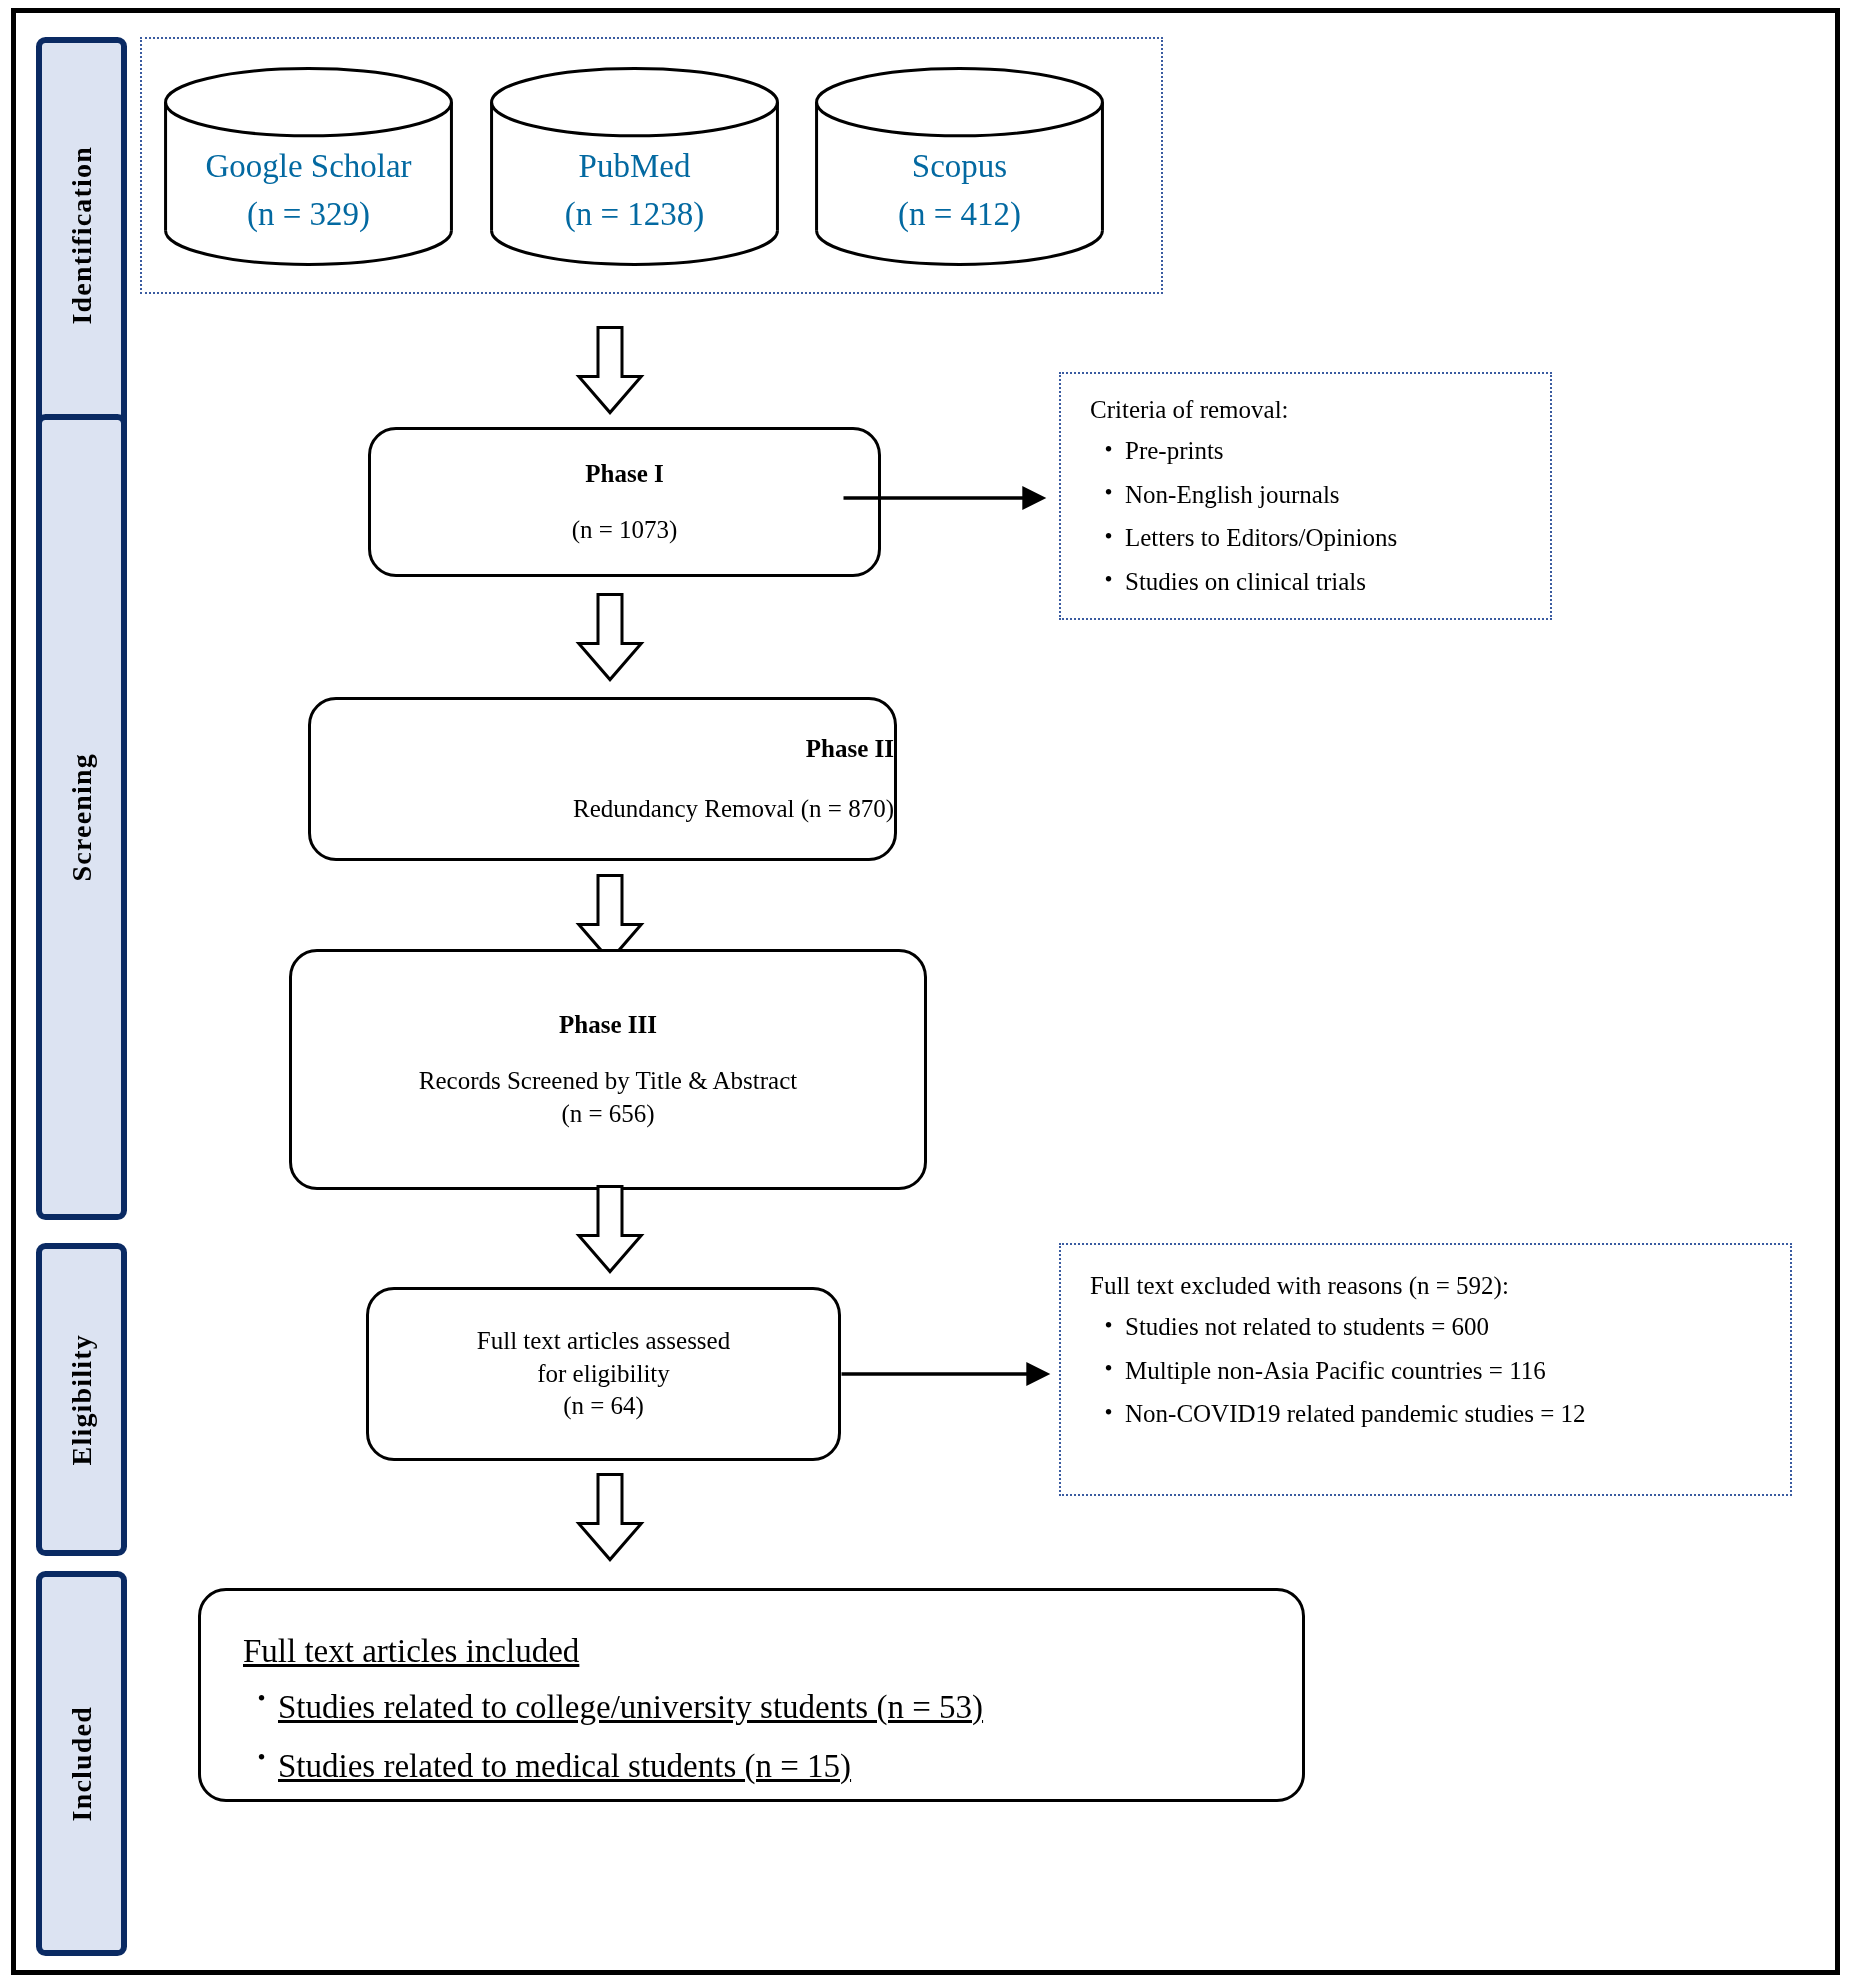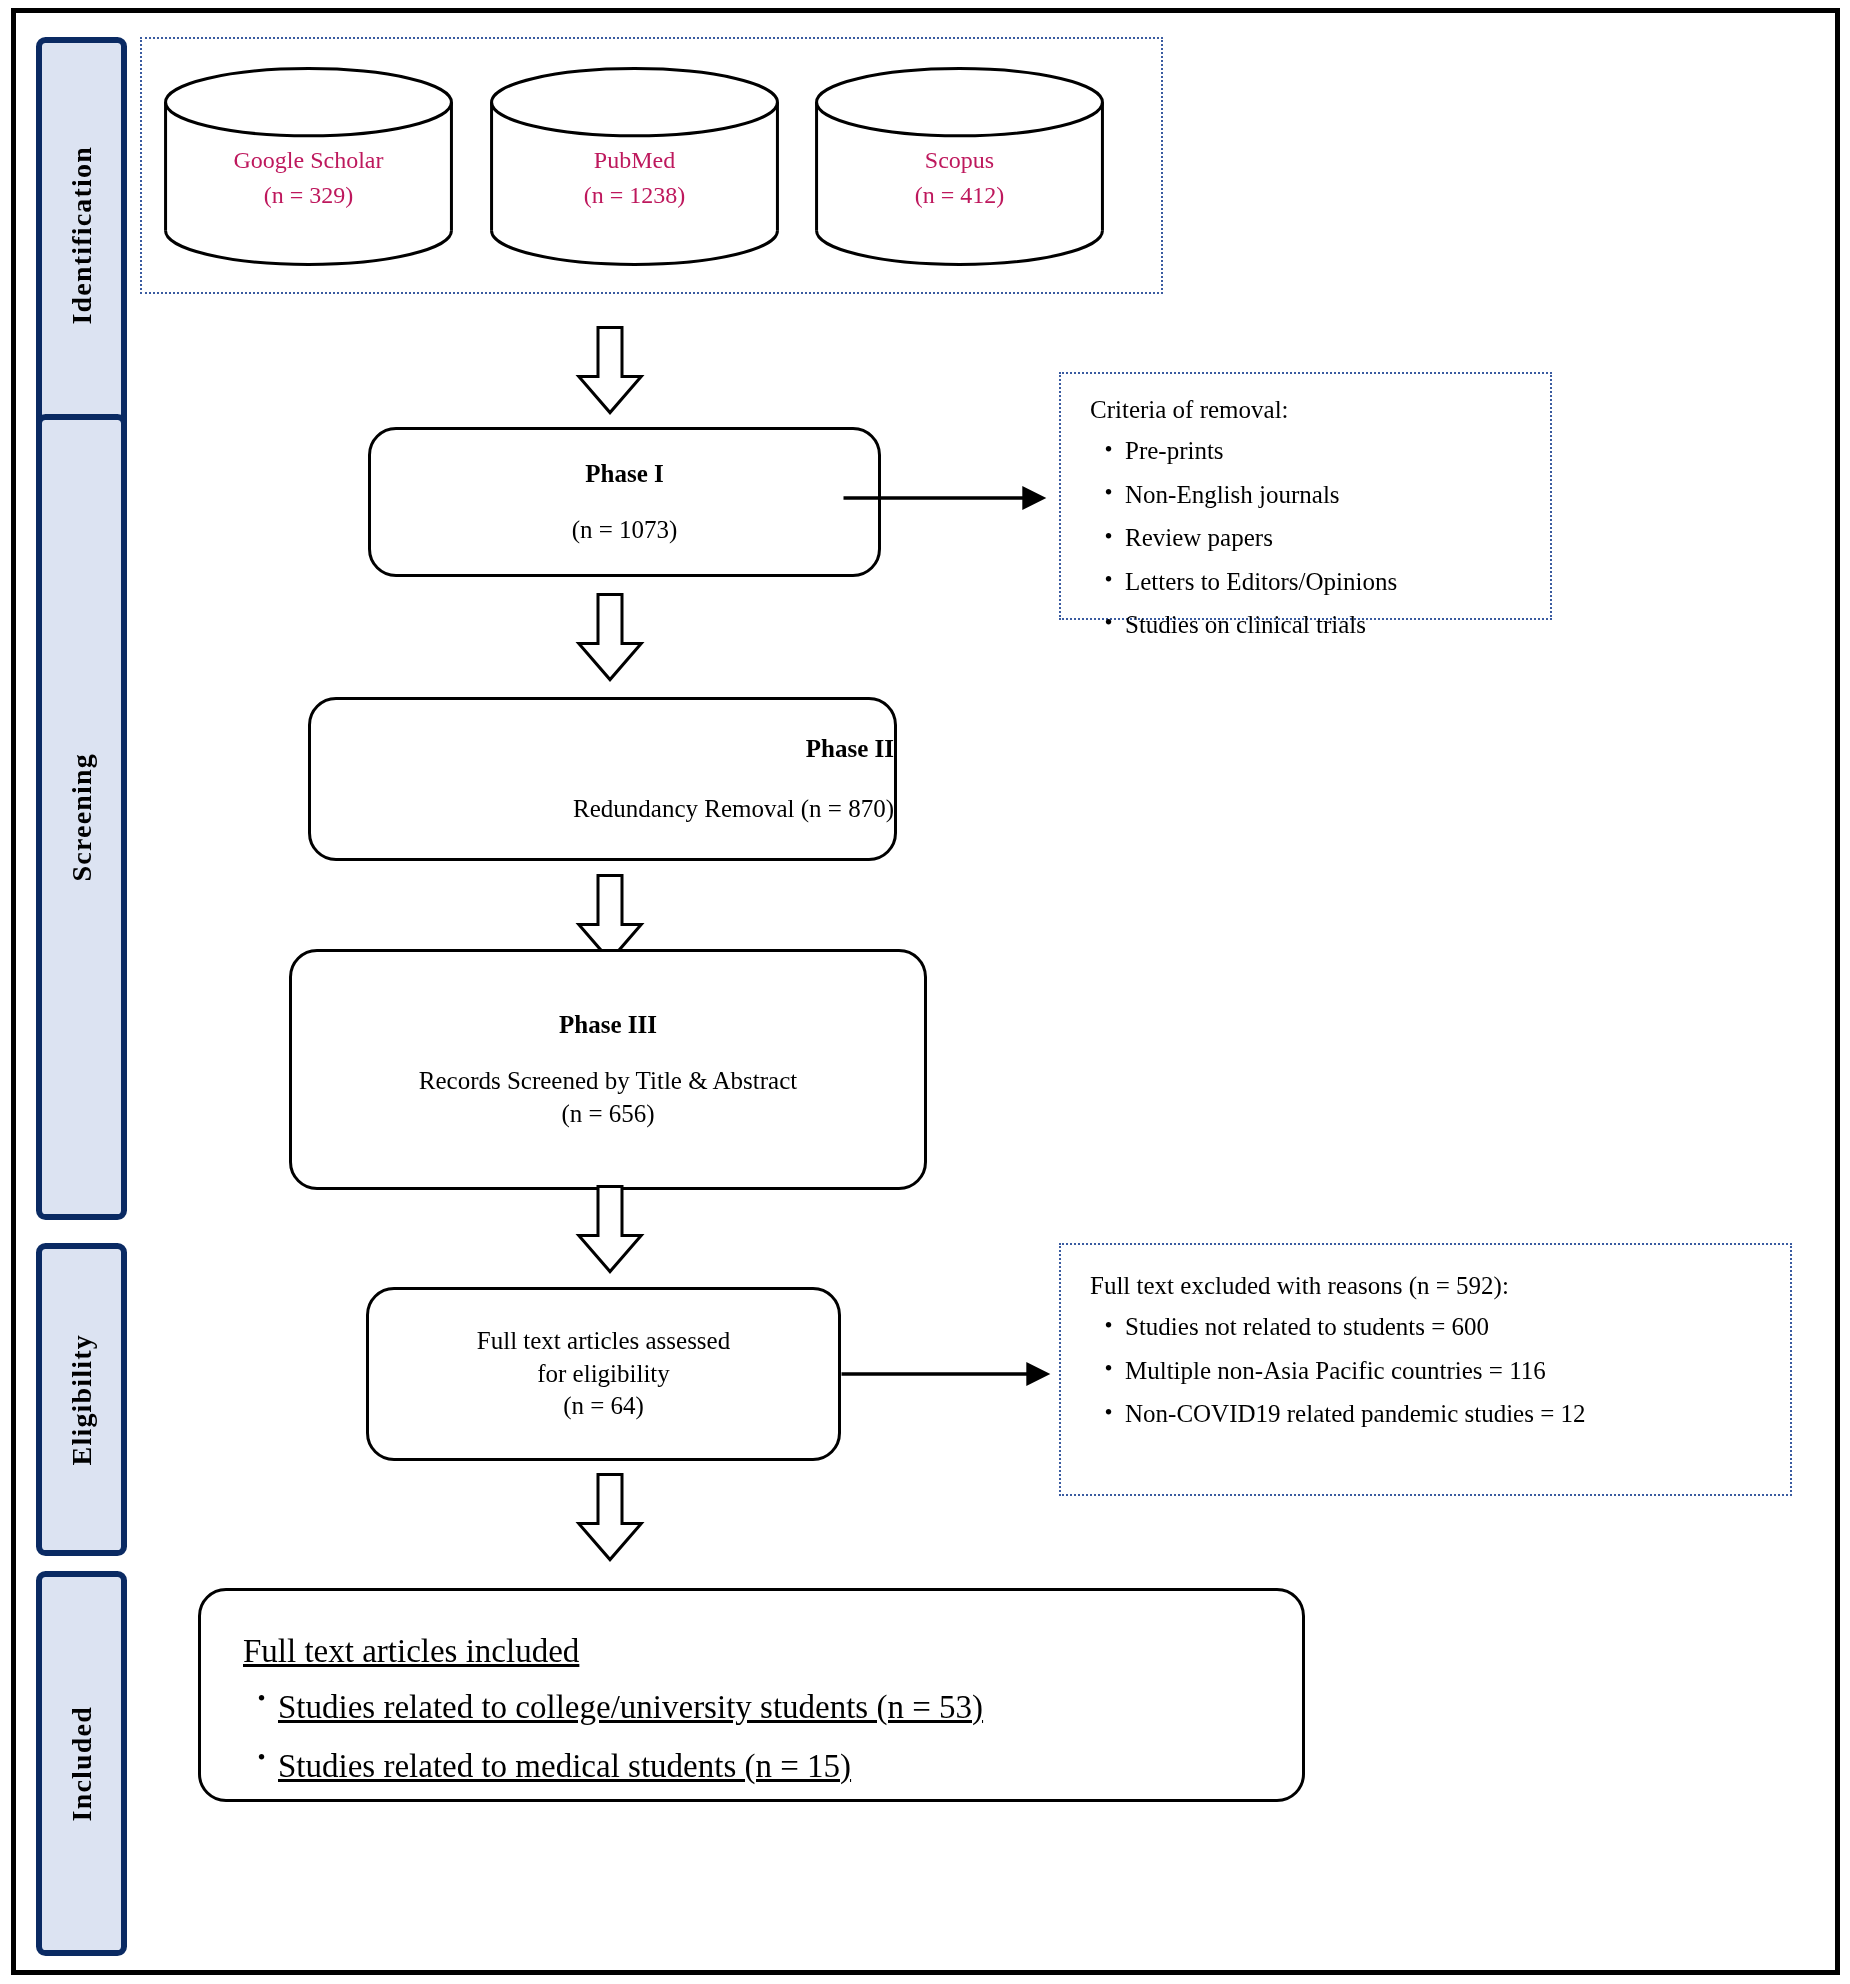--- a/index.html
+++ b/index.html
@@ -71,23 +71,23 @@
   
   .cyl{
     position:absolute;
     box-sizing:border-box;
   }
   .cyl svg{display:block;}
   .cyl .cyl-label{
     position:absolute;
     left:0; right:0;
     text-align:center;
-    font-size:24px;
+    font-size:33px;
     line-height:1.45;
-    color:#be185d;
+    color:#0369a1;
   }
 
   
   .tblock{
     position:absolute;
     color:#000000;
     font-size:25px;
     line-height:1.5;
   }
   .tblock .head{display:block;margin-bottom:4.8px;}
@@ -213,21 +213,20 @@
       <polygon points="298,20 338,40 298,60" fill="#000000"></polygon>
     </svg>
   </div>
 
   <div class="dotted" style="left:1059px; top:372px; width:493px; height:248px;"></div>
   <div class="tblock" style="left:1090px; top:391px; width:445px;">
     <span class="head">Criteria of removal:</span>
     <ul>
       <li>Pre-prints</li>
       <li>Non-English journals</li>
-      <li>Review papers</li>
       <li>Letters to Editors/Opinions</li>
       <li>Studies on clinical trials</li>
     </ul>
   </div>
 
   <div class="darrow" style="left:574px; top:592px; width:72px; height:90px;">
     <svg width="72" height="90" viewBox="0 0 120 150">
       <polygon points="40,4 80,4 80,86 112,86 60,146 8,86 40,86" fill="#ffffff" stroke="#000000" stroke-width="5"></polygon>
     </svg>
   </div>

